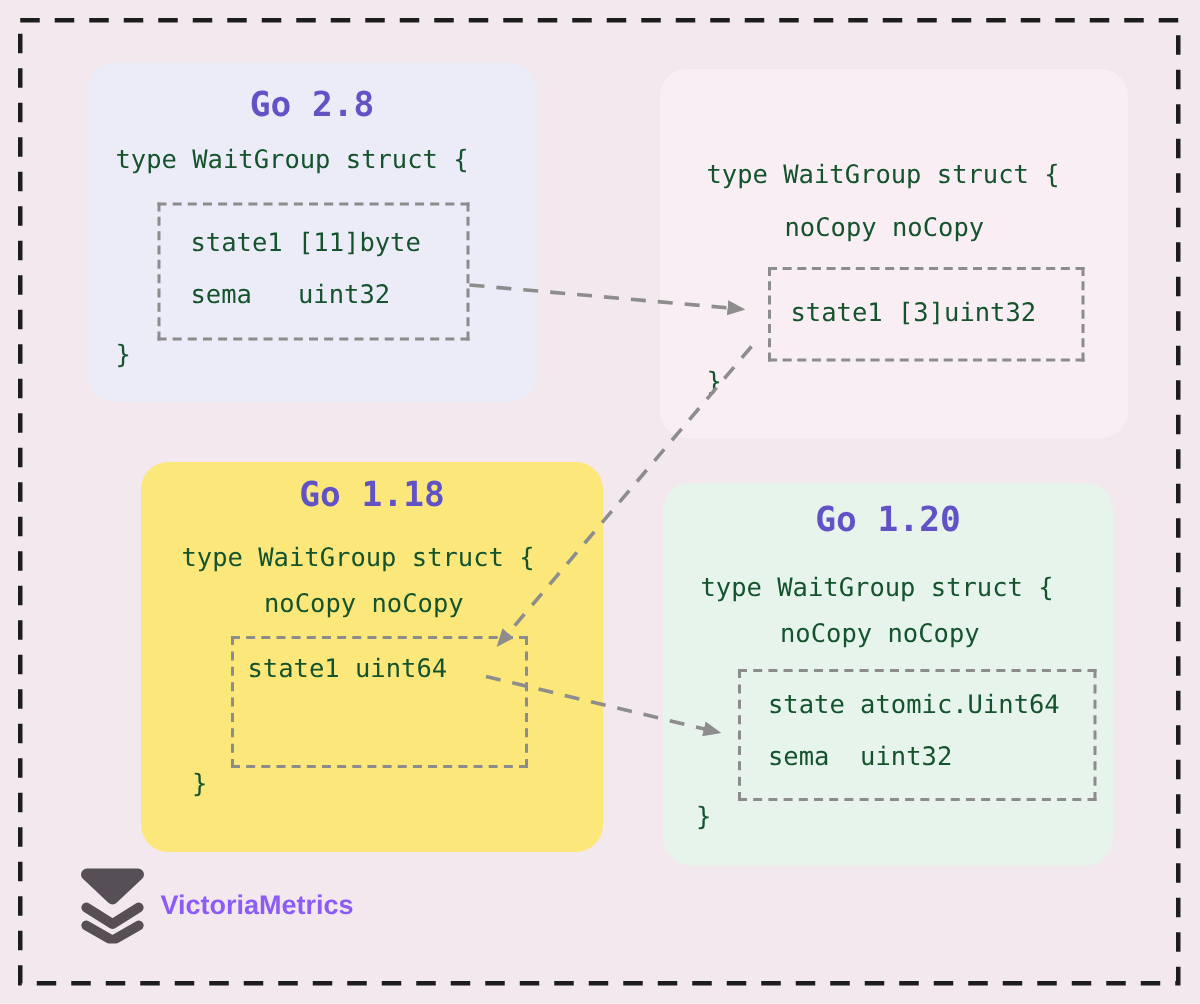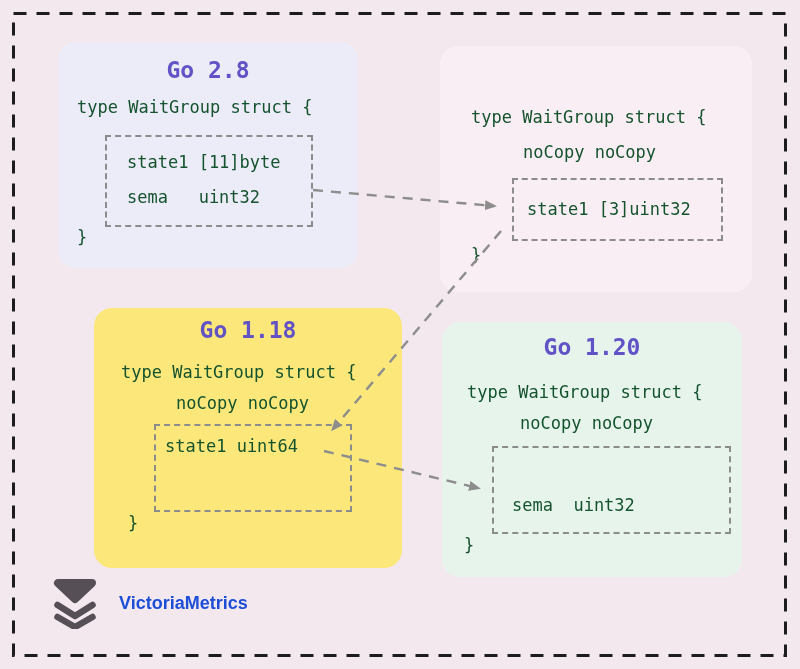--- a/index.html
+++ b/index.html
@@ -54,21 +54,21 @@
   #c3 .open   { left:25px; top:60px; }
   #c3 .nocopy { left:78px; top:91px; }
   #c3 .hl     { left:50px; top:124px; width:235px; height:84px; }
   #c3 .f0     { left:18px; top:12px; }
   #c3 .f1     { left:18px; top:47px; }
   #c3 .close  { left:22px; top:213px; }
 
   .logo { position:absolute; left:50px; top:577px; display:flex; align-items:center; }
   .logo-text {
     font-family:"Liberation Sans", sans-serif; font-weight:bold;
-    font-size:18px; color:#1d4ed8; margin-left:19px;
+    font-size:18px; color:#8b5cf6; margin-left:7px;
   }
 </style>
 </head>
 <body>
 
 <div class="canvas">
 
   <svg class="frame-svg" viewBox="0 0 800 669">
     <rect x="13.5" y="13.5" width="772" height="642" fill="none" stroke="#1d1d1d" stroke-width="3" stroke-dasharray="13 10"></rect>
   </svg>
@@ -100,20 +100,21 @@
       <div class="code f0">state1 uint64</div>
     </div>
     <div class="code close">}</div>
   </div>
 
   <div class="card" id="c3">
     <div class="title">Go 1.20</div>
     <div class="code open">type WaitGroup struct {</div>
     <div class="code nocopy">noCopy noCopy</div>
     <div class="hl">
+      <div class="code f0">state atomic.Uint64</div>
       <div class="code f1">sema  uint32</div>
     </div>
     <div class="code close">}</div>
   </div>
 
   <svg class="arrow-svg" viewBox="0 0 800 669">
     <defs>
       <marker id="ah" markerWidth="12" markerHeight="10" refX="9" refY="5" orient="auto" markerUnits="userSpaceOnUse">
         <path d="M0,0 L12,5 L0,10 Z" fill="#8d8d8d"></path>
       </marker>

